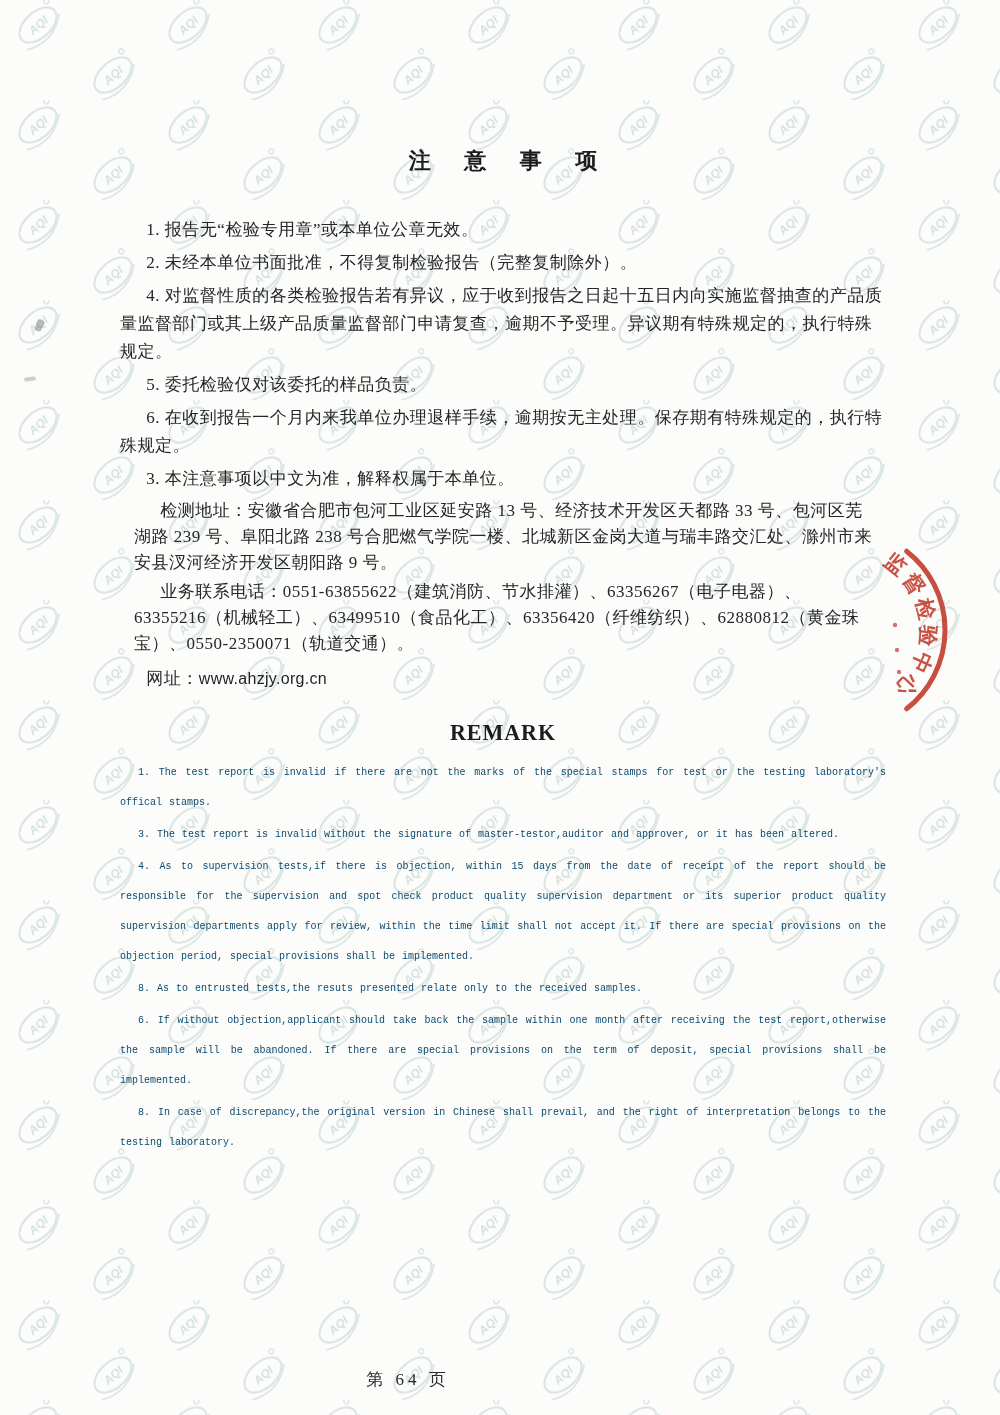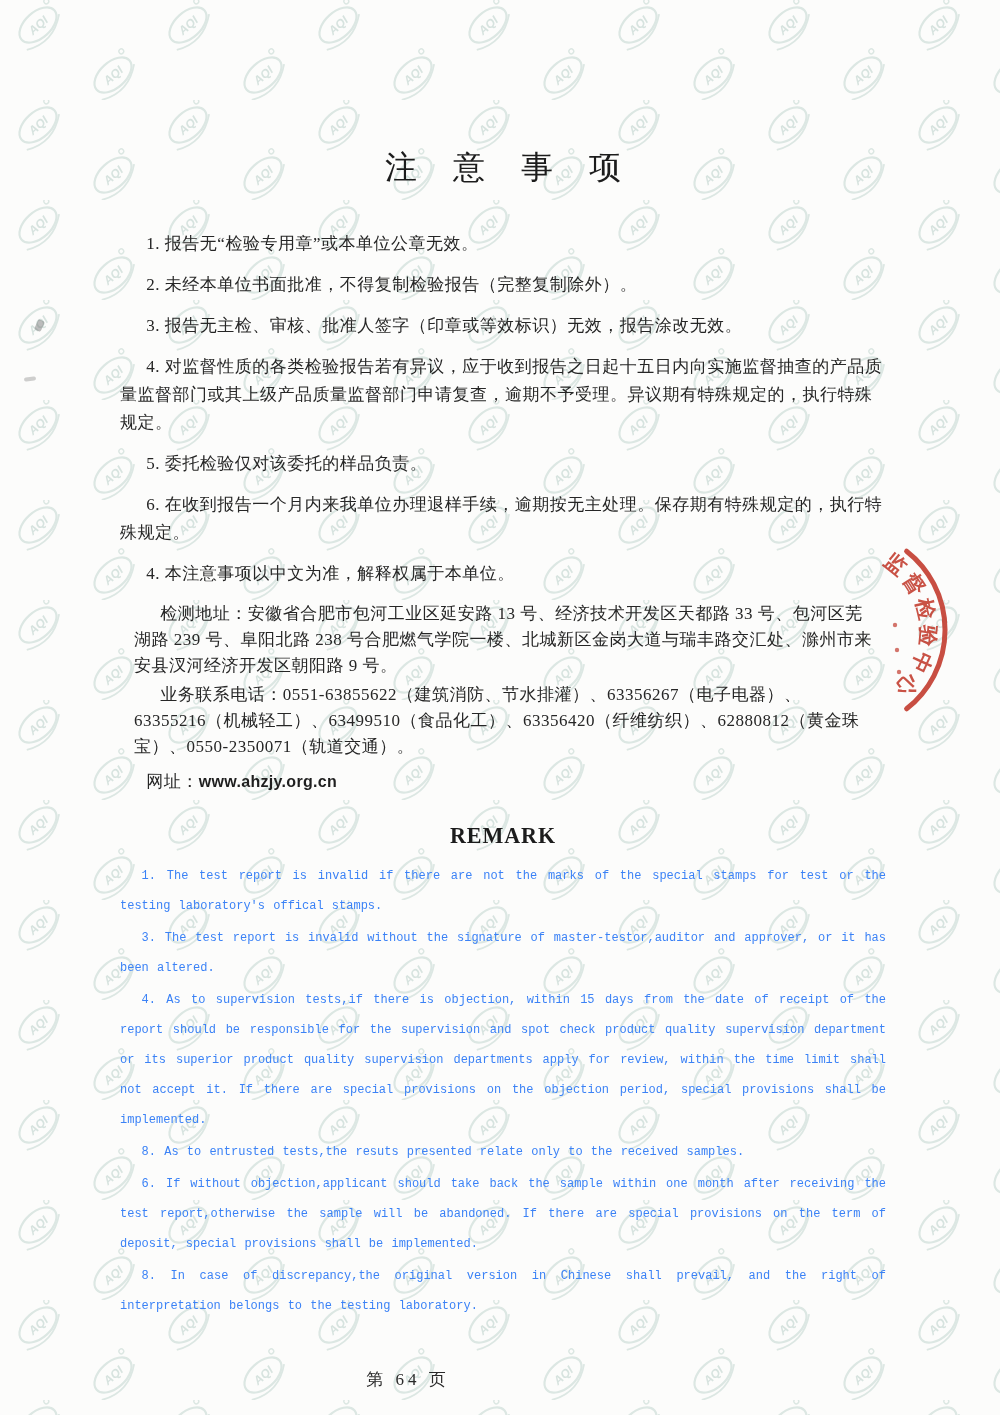--- a/index.html
+++ b/index.html
@@ -16,49 +16,49 @@
   }
   .watermark{
     position:absolute;left:0;top:0;z-index:0;
   }
   .content{
     position:absolute;left:120px;top:0;width:766px;z-index:2;
   }
   h1.title{
     margin:0;padding-top:146px;
     text-align:center;
-    font-size:32px;font-weight:400;color:#1c1c1c;
+    font-size:22px;font-weight:700;color:#1c1c1c;
     letter-spacing:14px;text-indent:14px;
     font-family:"Liberation Serif", serif;
   }
   .cn{
-    margin:13px 0;
+    margin:5px 0;
     font-size:17px;line-height:28px;color:#262626;
     text-indent:1.55em;
     letter-spacing:0.5px;
   }
   .cn-first{margin-top:40px;}
   .cn-addr{line-height:26px;margin:3px 14px;}
   .cn-web{margin-top:8px;}
   .url{
     font-family:"Liberation Sans", sans-serif;
-    font-weight:700;font-size:16px;color:#1f1f1f;letter-spacing:0.3px;
+    font-weight:400;font-size:16px;color:#1f1f1f;letter-spacing:0.3px;
   }
   h2.remark{
     margin:26px 0 12px 0;
     text-align:center;
     font-size:24px;font-weight:700;color:#1c1c1c;
     letter-spacing:1px;
     font-family:"Liberation Serif", serif;
     transform:scaleX(0.92);
   }
   .en{
     margin:2px 0;
     font-family:"Liberation Mono", monospace;
-    font-size:12px;line-height:30px;color:#3b82f6;
+    font-size:10px;line-height:30px;color:#0c4a6e;
     text-indent:1.8em;
     text-align:justify;
     word-spacing:1px;
   }
   .pageno{
     position:absolute;left:0;top:1368px;width:816px;z-index:2;
     text-align:center;
     font-size:17px;color:#2a2a2a;letter-spacing:4px;
     font-family:"Liberation Serif", serif;
   }
@@ -93,25 +93,24 @@
   <div class="artifact artifact-1"></div>
   <div class="artifact artifact-2"></div>
 
   <div class="content">
 
     <h1 class="title">注 意 事 项</h1>
 
     <div>
       <p class="cn cn-first">1. 报告无“检验专用章”或本单位公章无效。</p>
       <p class="cn">2. 未经本单位书面批准，不得复制检验报告（完整复制除外）。</p>
-      <p class="cn">3. 报告无主检、审核、批准人签字（印章或等效标识）无效，报告涂改无效。</p>
       <p class="cn">4. 对监督性质的各类检验报告若有异议，应于收到报告之日起十五日内向实施监督抽查的产品质量监督部门或其上级产品质量监督部门申请复查，逾期不予受理。异议期有特殊规定的，执行特殊规定。</p>
       <p class="cn">5. 委托检验仅对该委托的样品负责。</p>
       <p class="cn">6. 在收到报告一个月内来我单位办理退样手续，逾期按无主处理。保存期有特殊规定的，执行特殊规定。</p>
-      <p class="cn">4. 本注意事项以中文为准，解释权属于本单位。</p>
+      <p class="cn">3. 本注意事项以中文为准，解释权属于本单位。</p>
 
       <p class="cn cn-addr">检测地址：安徽省合肥市包河工业区延安路 13 号、经济技术开发区天都路 33 号、包河区芜湖路 239 号、阜阳北路 238 号合肥燃气学院一楼、北城新区金岗大道与瑞丰路交汇处、滁州市来安县汊河经济开发区朝阳路 9 号。</p>
       <p class="cn cn-addr">业务联系电话：0551-63855622（建筑消防、节水排灌）、63356267（电子电器）、63355216（机械轻工）、63499510（食品化工）、63356420（纤维纺织）、62880812（黄金珠宝）、0550-2350071（轨道交通）。</p>
       <p class="cn cn-web"><span>网址：</span><span class="url">www.ahzjy.org.cn</span></p>
     </div>
 
     <h2 class="remark">REMARK</h2>
 
     <div>
       <p class="en">1. The test report is invalid if there are not the marks of the special stamps for test or the testing laboratory's offical stamps.</p>

